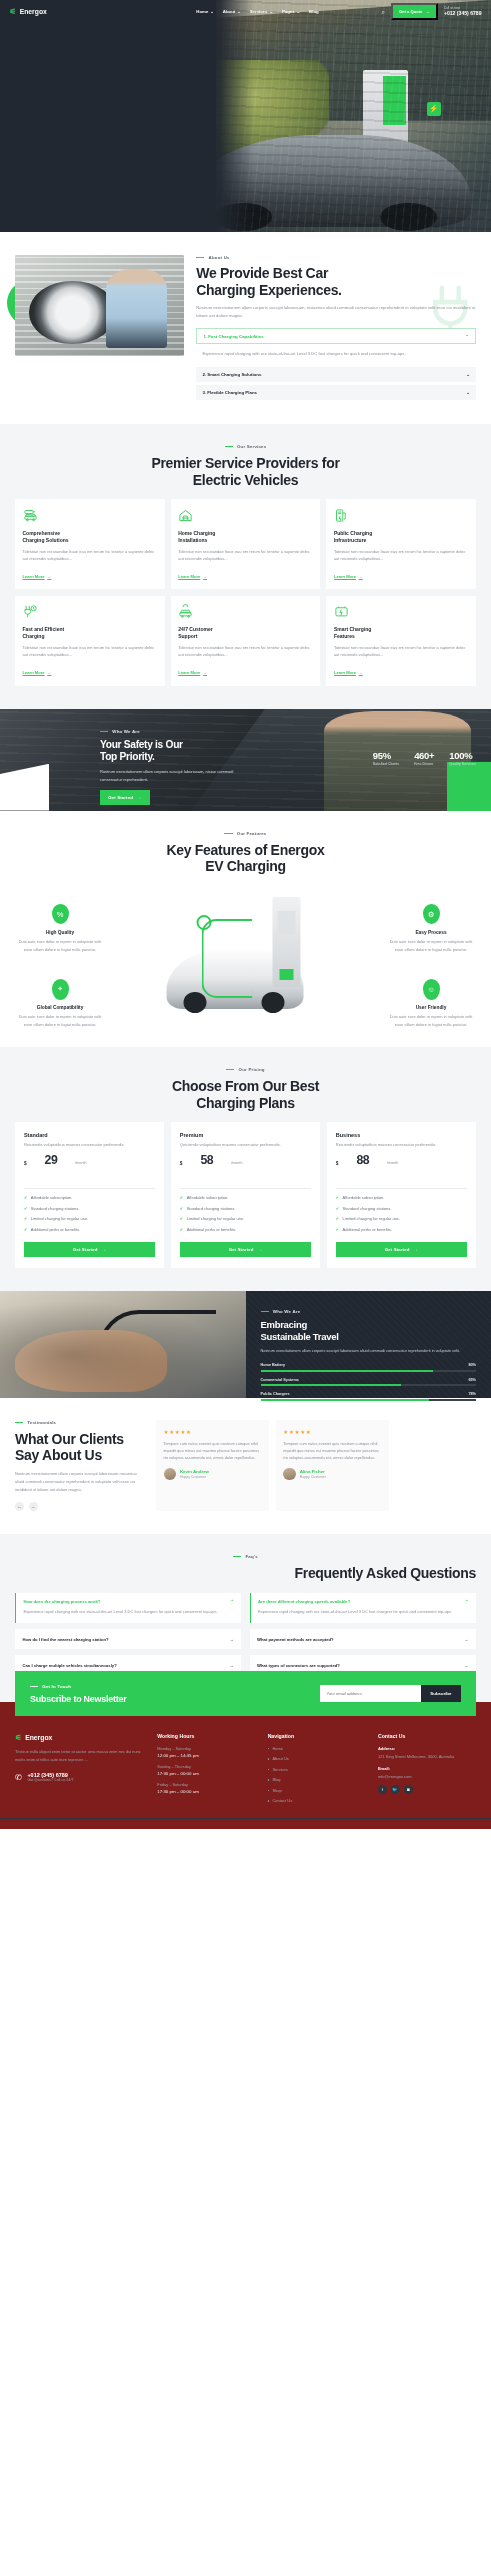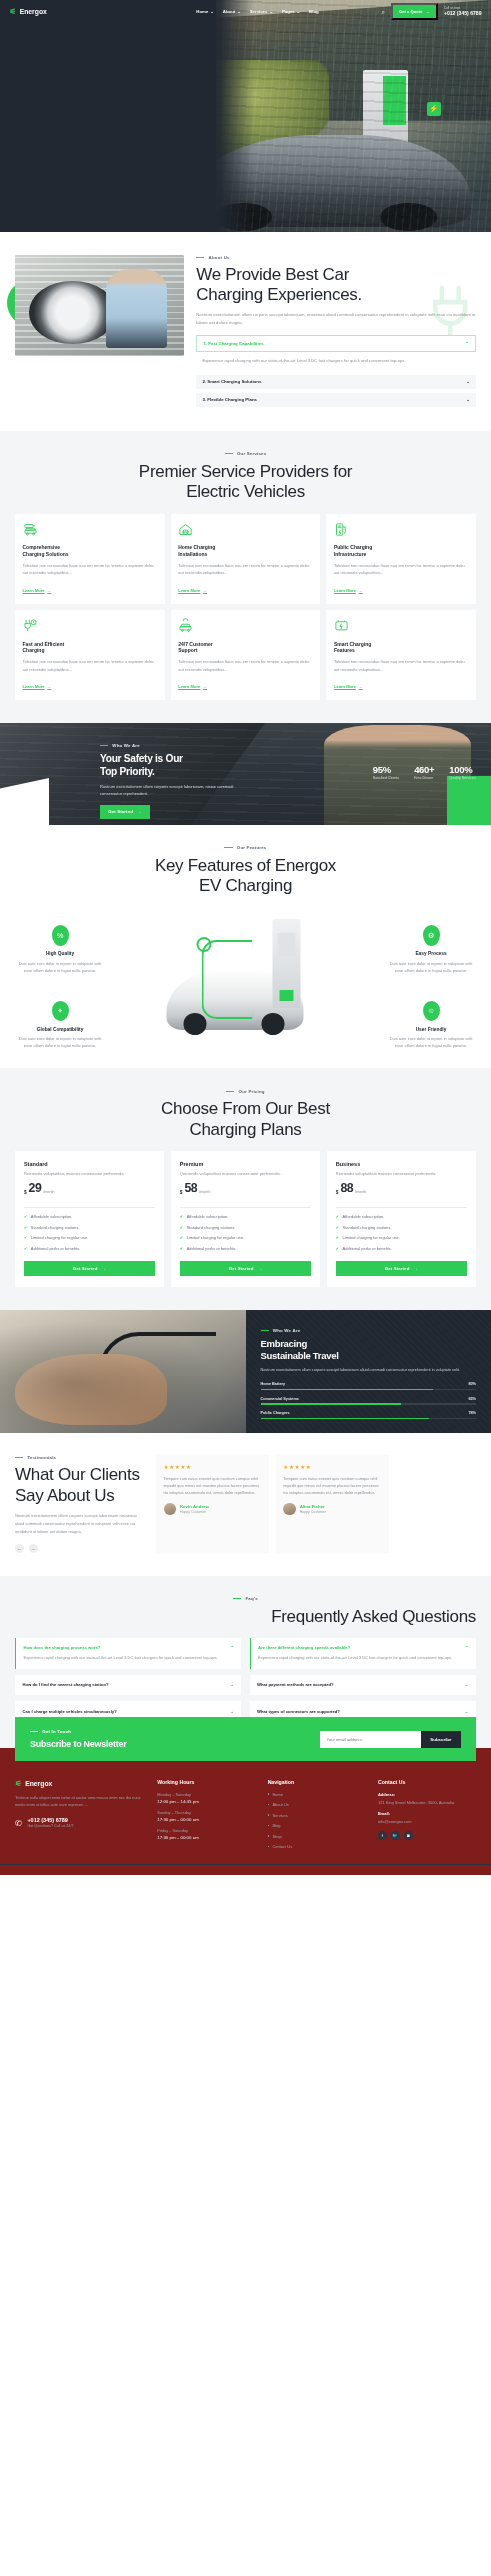--- a/index.html
+++ b/index.html
@@ -9,21 +9,21 @@
     background:#ffffff;
     color:#2a2f38;
     -webkit-font-smoothing:antialiased;
   }
   .page { width:491px; position:relative; overflow:hidden; }
 
   
   .sec-tag { display:flex; align-items:center; gap:4.1px; font-size:4.4px; font-weight:700; letter-spacing:0.2px; }
   .sec-tag .bar { width:8.2px; height:1px; background:#2ecc57; display:block; }
   .sec-tag.center { justify-content:center; }
-  .h2 { font-size:17px; line-height:1.2; font-weight:400; letter-spacing:-0.3px; color:#22272f; }
+  .h2 { font-size:14px; line-height:1.2; font-weight:700; letter-spacing:-0.3px; color:#22272f; }
   .btn-green {
     display:inline-flex; align-items:center; gap:4.1px;
     background:#2ecc57; color:#fff; font-size:4.4px; font-weight:700;
     padding:4.8px 8.2px; border:none; cursor:pointer; letter-spacing:0.1px;
   }
   .btn-dark {
     display:inline-flex; align-items:center; justify-content:center;
     background:#222831; color:#fff; font-size:4.4px; font-weight:700;
     padding:5.5px 9.5px; border:none; cursor:pointer;
   }
@@ -244,31 +244,31 @@
   }
 
   
   .pricing { background:#f4f5f6; padding:20.5px 15px 23px; }
   .pricing .sec-tag { color:#5d646d; margin-bottom:5.5px; }
   .pricing h2 { text-align:center; margin-bottom:11px; }
   .price-grid { display:grid; grid-template-columns:repeat(3,1fr); gap:6.8px; }
   .price-card { background:#fff; padding:9.5px 8.9px 11px; }
   .price-card h3 { font-size:5.5px; font-weight:800; margin-bottom:3.4px; color:#22272f; }
   .price-card .desc { font-size:4px; line-height:1.8; color:#8b9099; margin-bottom:6.1px; }
-  .price-amt { display:flex; align-items:flex-end; gap:2px; margin-bottom:12px; }
+  .price-amt { display:flex; align-items:flex-end; gap:18px; margin-bottom:22px; }
   .price-amt .cur { font-size:4.8px; font-weight:800; margin-top:1.4px; }
   .price-amt .val { font-size:12.3px; font-weight:800; line-height:.95; letter-spacing:-0.5px; }
   .price-amt .per { font-size:3.7px; color:#8b9099; align-self:flex-end; margin-bottom:1.4px; }
   .price-hr { height:0.7px; background:#e9eaec; margin-bottom:6.1px; }
   .price-li { display:flex; gap:3.4px; align-items:flex-start; font-size:4px; color:#6d737b; margin-bottom:4.1px; line-height:1.6; }
   .price-li .ck { color:#2ecc57; font-size:4.1px; }
   .price-btn { margin-top:4.8px; width:100%; justify-content:center; }
 
   
-  .embrace { display:flex; height:123px;border-radius:17px; }
+  .embrace { display:flex; height:107px;border-radius:17px; }
   .emb-img { width:50%; position:relative; overflow:hidden;
     background:linear-gradient(160deg,#d9d3c6 0%, #b9b3a5 30%, #8d8c84 62%, #55585a 100%); }
   .emb-img:after{
     content:""; position:absolute; inset:0;
     background:radial-gradient(ellipse at 30% 60%, rgba(0,0,0,.28), transparent 60%);
   }
   .emb-hand{
     position:absolute; left:6%; bottom:6%; width:62%; height:58%;
     background:linear-gradient(150deg,#e3c4a8 0%, #cfa988 45%, #a57f61 100%);
     border-radius:48% 34% 26% 40% / 52% 46% 34% 40%;

